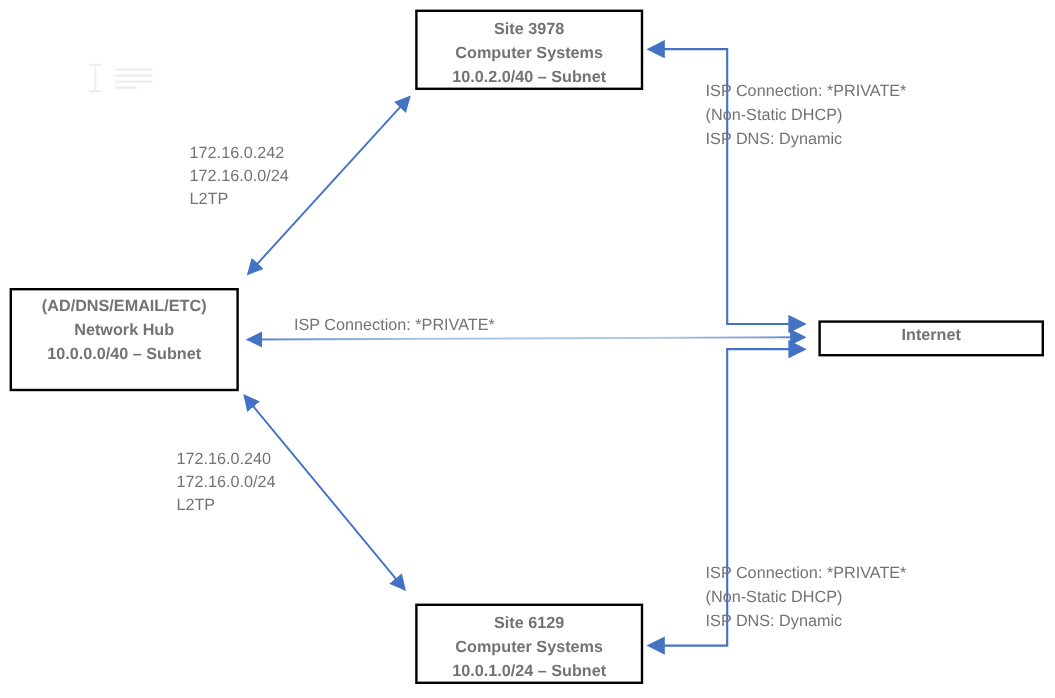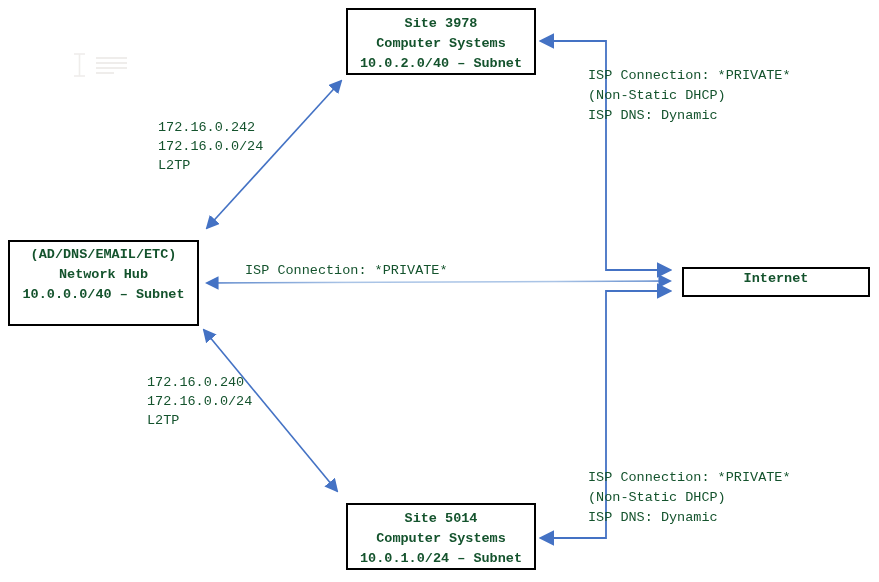--- a/index.html
+++ b/index.html
@@ -1,21 +1,21 @@
 <!DOCTYPE html>
 <html><head>
 <meta charset="utf-8">
 <style>
   html,body{margin:0;padding:0;background:#ffffff;}
   .canvas{
     position:relative;
     width:879px;height:582px;
     background:#ffffff;
-    font-family:Liberation Mono, monospace;
-    color:#14532d;
+    font-family:Liberation Sans, sans-serif;
+    color:#737373;
     overflow:hidden;
   }
   svg.wires{position:absolute;left:0;top:0;width:879px;height:582px;}
   .node{
     position:absolute;
     box-sizing:border-box;
     border:2px solid #000;
     background:#fff;
     text-align:center;
     font-weight:bold;
@@ -92,21 +92,21 @@
     <span>(AD/DNS/EMAIL/ETC)</span>
     <span>Network Hub</span>
     <span>10.0.0.0/40 – Subnet</span>
   </div>
 
   <div class="node node-internet">
     <span>Internet</span>
   </div>
 
   <div class="node node-site-bottom">
-    <span>Site 5014</span>
+    <span>Site 6129</span>
     <span>Computer Systems</span>
     <span>10.0.1.0/24 – Subnet</span>
   </div>
 
   <div class="lbl lbl-vpn-top">
     <span>172.16.0.242</span>
     <span>172.16.0.0/24</span>
     <span>L2TP</span>
   </div>
 

